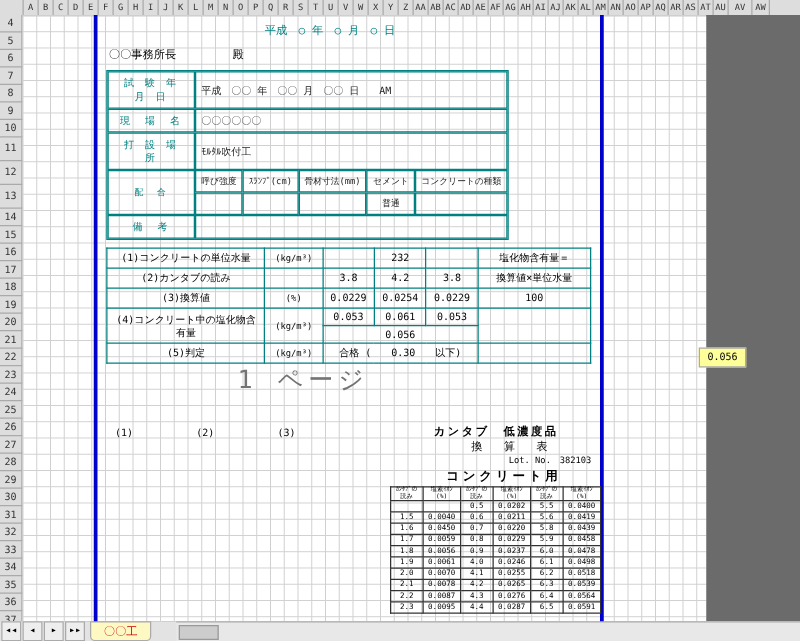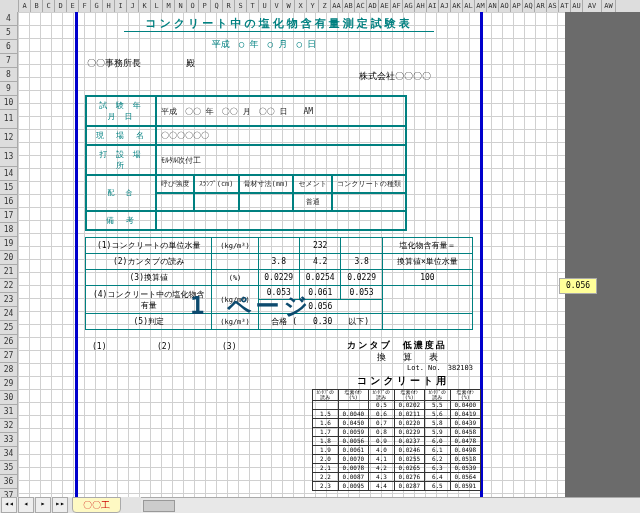--- a/index.html
+++ b/index.html
@@ -22,21 +22,21 @@
   
   .deadzone { position: absolute; right: 0; top: 12px; width: 75px; height: 485px; background: #6b6b6b; }
   
   
   .cells { position: absolute; left: 18px; top: 12px; width: 547px; height: 485px;
     background-image: linear-gradient(to right, #d0d0d0 1px, transparent 1px),
                       linear-gradient(to bottom, #d0d0d0 1px, transparent 1px);
     background-size: 11px 13px; }
   
   
-  .watermark { position: absolute; left: 190px; top: 290px; font-size: 24px; color: #0c4a6e; font-weight: bold; letter-spacing: 4px; z-index: 3; }
+  .watermark { position: absolute; left: 190px; top: 290px; font-size: 20px; color: #737373; font-weight: normal; letter-spacing: 4px; z-index: 3; }
   .hscroll-wrap { position: absolute; left: 0; bottom: 0; width: 640px; height: 16px; background: #e3e3e3; display: flex; }
   .tab { background: #fef9c3; border: 1px solid #aaa; border-radius: 0 0 4px 4px; padding: 1px 10px; font-size: 9px; color: #c00; display: inline-block; margin-left: 4px; }
   .tabbtns span { display: inline-block; width: 14px; height: 14px; border: 1px solid #aaa; background: #eee; text-align: center; font-size: 8px; line-height: 12px; margin-left: 1px; }
   .hscroll-track { flex: 1; background: #e8e8e8; border-top: 1px solid #aaa; margin-left: 20px; position: relative; }
   .hscroll-thumb { position: absolute; left: 2px; top: 2px; width: 30px; height: 10px; background: #ccc; border: 1px solid #999; }
   
   
   .doc { position: absolute; left: 77px; top: 12px; width: 404px; height: 485px; z-index: 2; }
   .blue-l { position: absolute; left: -2px; top: 0; width: 3px; height: 485px; background: #0000cc; }
   .blue-r { position: absolute; right: -2px; top: 0; width: 3px; height: 485px; background: #0000cc; }
@@ -179,27 +179,22 @@
 
     </div>
 
     <div class="cells"></div>
     <div class="deadzone"></div>
 
     <div class="doc">
       <div class="blue-l"></div>
       <div class="blue-r"></div>
 
-      <div class="title">
-        <span>コンクリート中の塩化物含有量測定試験表</span>
-        <div class="title-u"></div>
-      </div>
       <div class="dateline">平成　○ 年　○ 月　○ 日</div>
       <div class="addr-l">〇〇事務所長　　　　　殿</div>
-      <div class="addr-r">株式会社〇〇〇〇</div>
 
       <table class="info-tbl" cellspacing="0">
         <tbody>
             <tr>
           <td class="lab">試 験 年 月 日</td>
           <td colspan="5">平成　〇〇 年　〇〇 月　〇〇 日　　AM</td>
         </tr>
         <tr>
           <td class="lab">現　場　名</td>
           <td colspan="5">〇〇〇〇〇〇</td>

